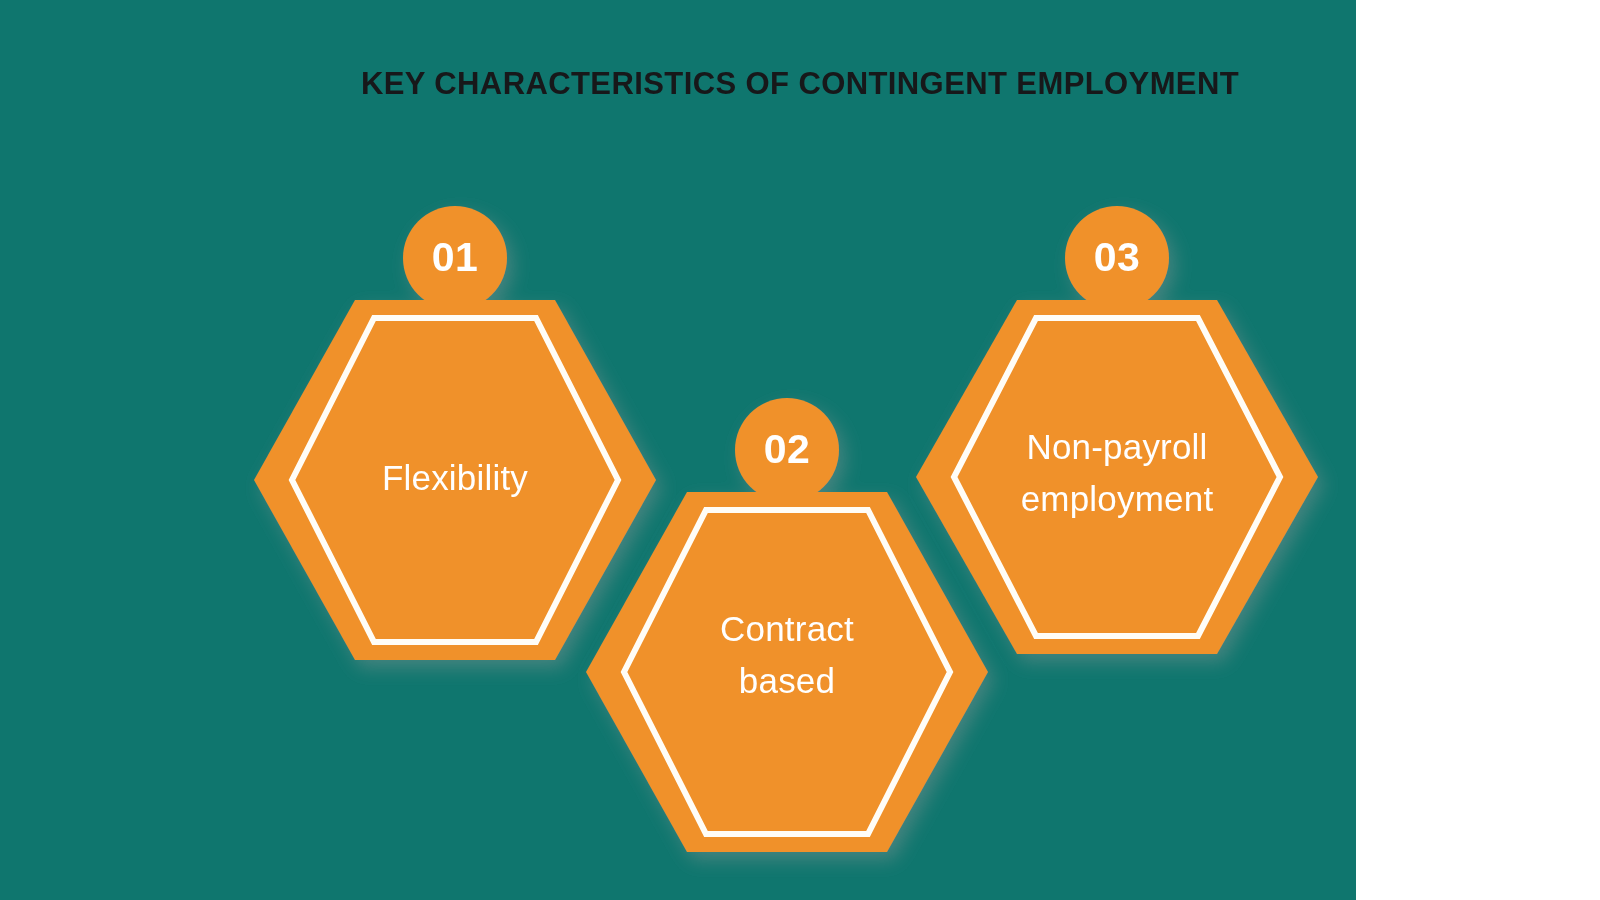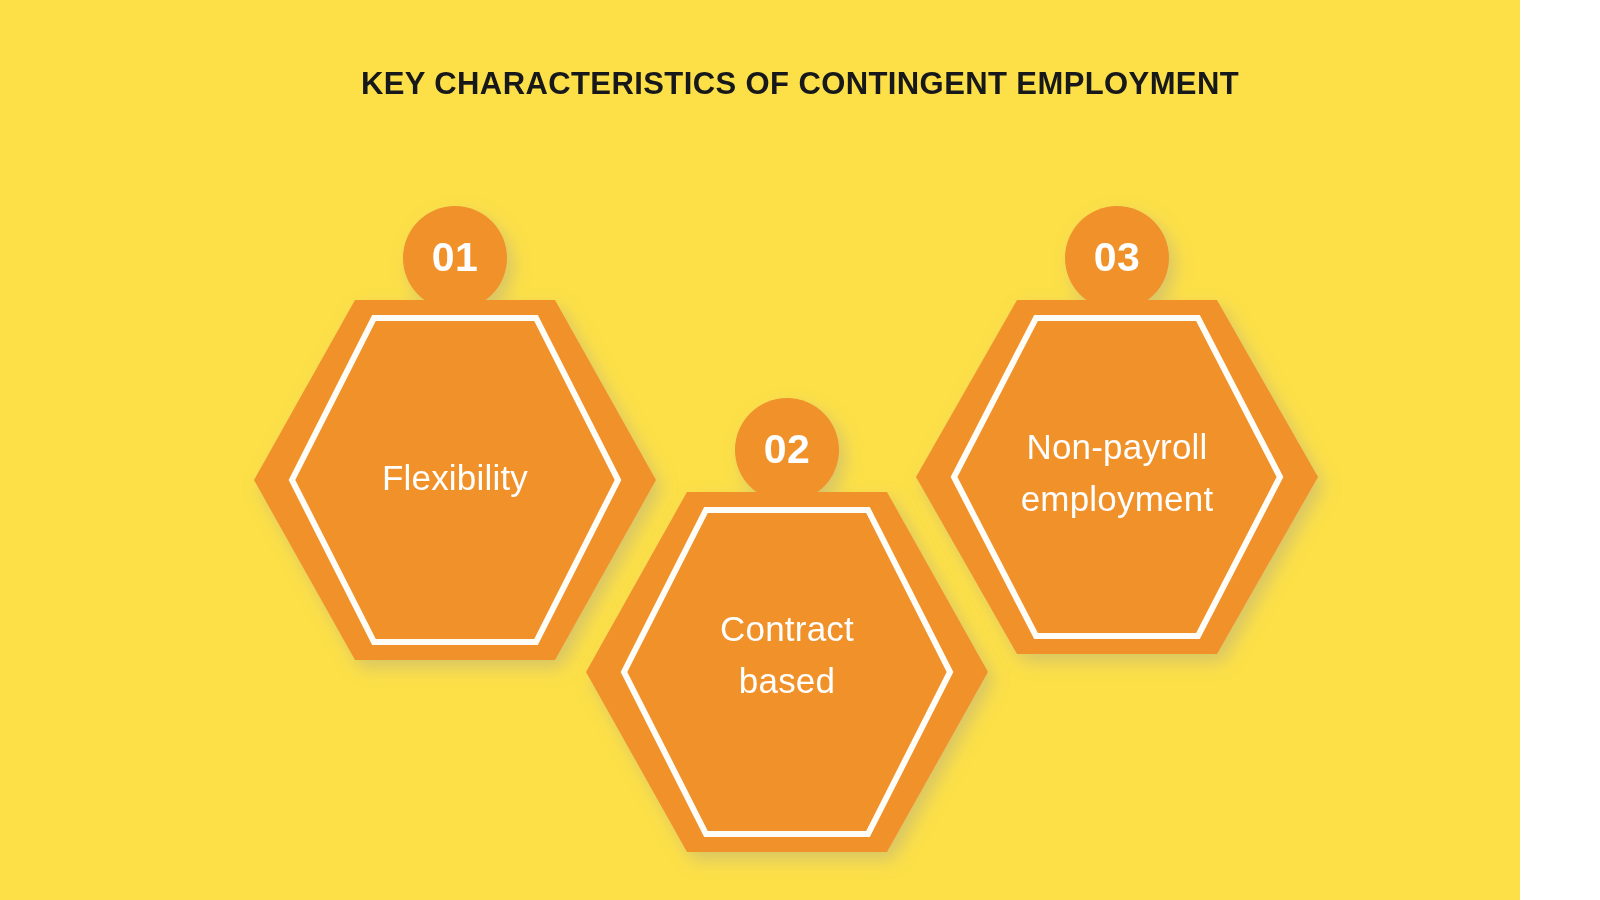--- a/index.html
+++ b/index.html
@@ -6,23 +6,23 @@
   html, body {
     margin: 0;
     padding: 0;
     background: #ffffff;
   }
   body {
     font-family: "Liberation Sans", sans-serif;
   }
   #canvas {
     position: relative;
-    width: 1520px;
+    width: 1356px;
     height: 900px;
-    background: #fde047;
+    background: #0f766e;
     overflow: hidden;
   }
   #title {
     position: absolute;
     left: 0;
     top: 66px;
     width: 1600px;
     text-align: center;
     font-family: "Liberation Sans", sans-serif;
     font-size: 31px;

